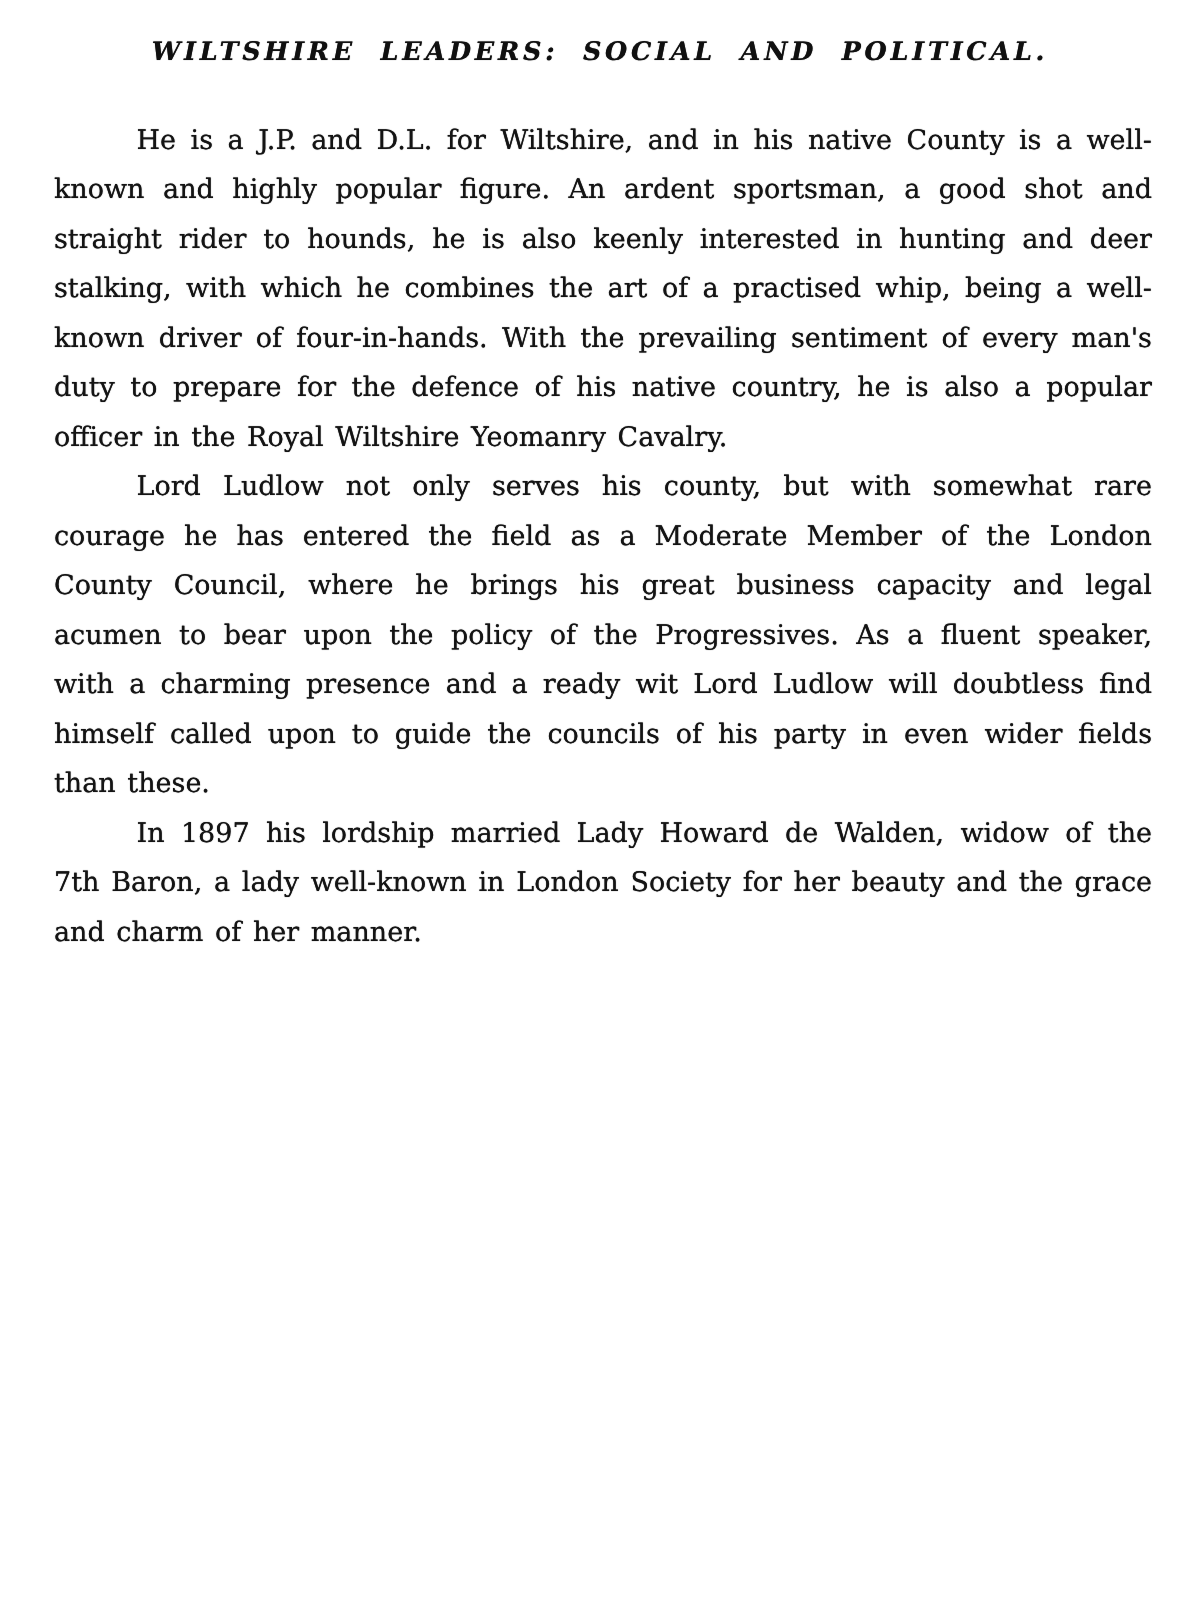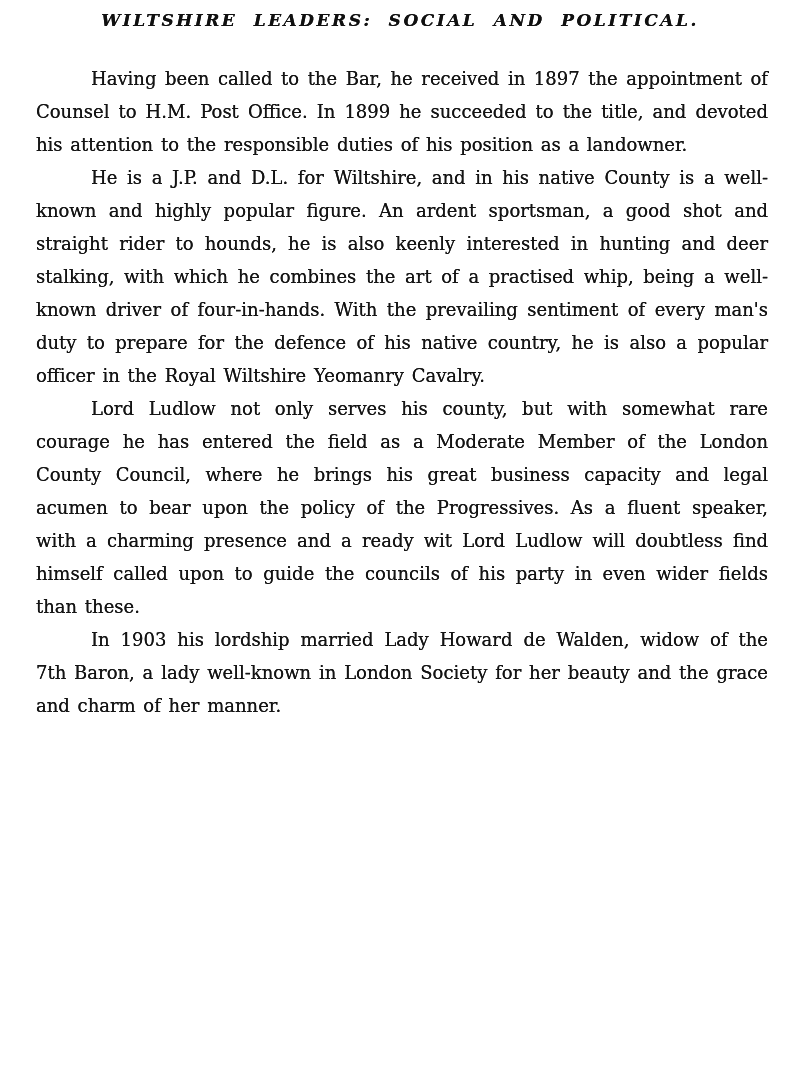--- a/index.html
+++ b/index.html
@@ -10,21 +10,21 @@
   .page {
     position: relative;
     width: 800px;
     height: 1079px;
     background: #ffffff;
     overflow: hidden;
     font-family: "DejaVu Serif", "Liberation Serif", serif;
     color: #141414;
   }
   .running-head {
-    margin-top: 10px;
+    margin-top: 25px;
     text-align: center;
     font-style: italic;
     font-weight: bold;
     font-size: 17px;
     letter-spacing: 2.5px;
     word-spacing: 8px;
     color: #101010;
     text-shadow: 0 0 0.5px #222;
   }
   .body-text {
@@ -40,18 +40,17 @@
     text-shadow: 0 0 0.55px #1a1a1a; 
   }
 </style>
 </head>
 <body>
 
 <div class="page">
   <div class="running-head">WILTSHIRE LEADERS: SOCIAL AND POLITICAL.</div>
 
   <div class="body-text">
-    <p class="para">Having been called to the Bar, he received in 1897 the appointment of Counsel to H.M. Post Office.  In 1899 he succeeded to the title, and devoted his attention to the responsible duties of his position as a landowner.</p>
     <p class="para">He is a J.P. and D.L. for Wiltshire, and in his native County is a well-known and highly popular figure.  An ardent sportsman, a good shot and straight rider to hounds, he is also keenly interested in hunting and deer stalking, with which he combines the art of a practised whip, being a well-known driver of four-in-hands.  With the prevailing sentiment of every man's duty to prepare for the defence of his native country, he is also a popular officer in the Royal Wiltshire Yeomanry Cavalry.</p>
     <p class="para">Lord Ludlow not only serves his county, but with somewhat rare courage he has entered the field as a Moderate Member of the London County Council, where he brings his great business capacity and legal acumen to bear upon the policy of the Progressives.  As a fluent speaker, with a charming presence and a ready wit Lord Ludlow will doubtless find himself called upon to guide the councils of his party in even wider fields than these.</p>
-    <p class="para">In 1903 his lordship married Lady Howard de Walden, widow of the 7th Baron, a lady well-known in London Society for her beauty and the grace and charm of her manner.</p>
+    <p class="para">In 1897 his lordship married Lady Howard de Walden, widow of the 7th Baron, a lady well-known in London Society for her beauty and the grace and charm of her manner.</p>
   </div>
 </div>
 
 </body></html>

